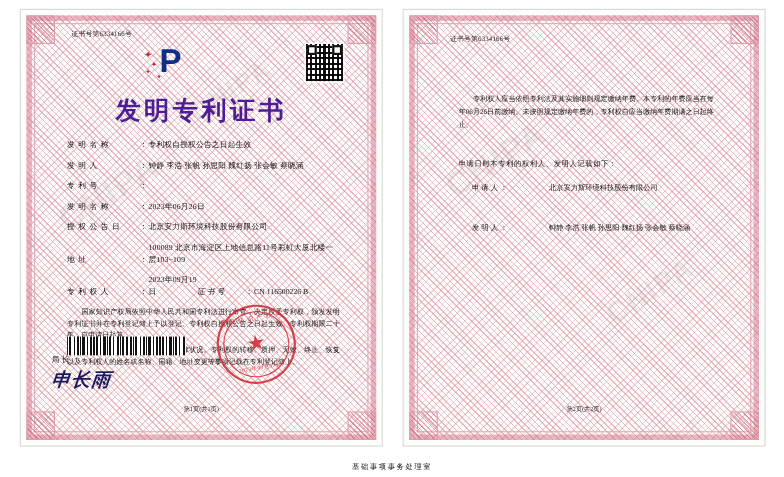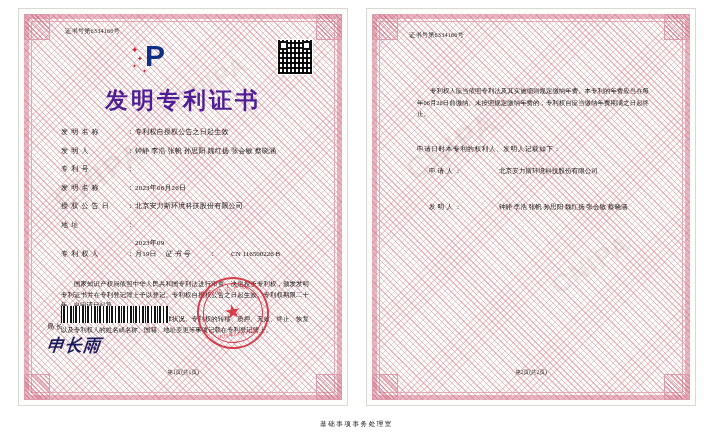--- a/index.html
+++ b/index.html
@@ -377,28 +377,29 @@
           <div class="fval">2023年06月26日</div>
         </div>
         <div class="frow">
           <div class="flabel">授权公告日</div>
           <div class="fcolon">：</div>
           <div class="fval">北京安力斯环境科技股份有限公司</div>
         </div>
         <div class="frow">
           <div class="flabel">地址</div>
           <div class="fcolon">：</div>
+          <div class="fval">100089 北京市海淀区上地信息路11号彩虹大厦北楼一层103~109</div>
         </div>
         <div class="frow">
           <div class="flabel">专利权人</div>
           <div class="fcolon">：</div>
           <div class="fval">2023年09月19日</div>
           <div class="flabel" style="width:44px; letter-spacing:2px;font-style:italic;">证书号</div>
           <div class="fcolon">：</div>
-          <div class="fval tight" style="flex:0 0 78px;margin-left:14px;">CN 116500226 B</div>
+          <div class="fval tight" style="flex:0 0 78px;">CN 116500226 B</div>
         </div>
       </div>
 
       <div class="para p1">国家知识产权局依照中华人民共和国专利法进行审查，决定授予专利权，颁发发明专利证书并在专利登记簿上予以登记。专利权自授权公告之日起生效。专利权期限二十年，自申请日起算。</div>
       <div class="para p2">专利证书记载专利权登记时的法律状况。专利权的转移、质押、无效、终止、恢复以及专利权人的姓名或名称、国籍、地址变更等事项记载在专利登记簿上。</div>
 
       <div class="barcode"></div>
 
       <div class="sig">
         <span>局长</span>

